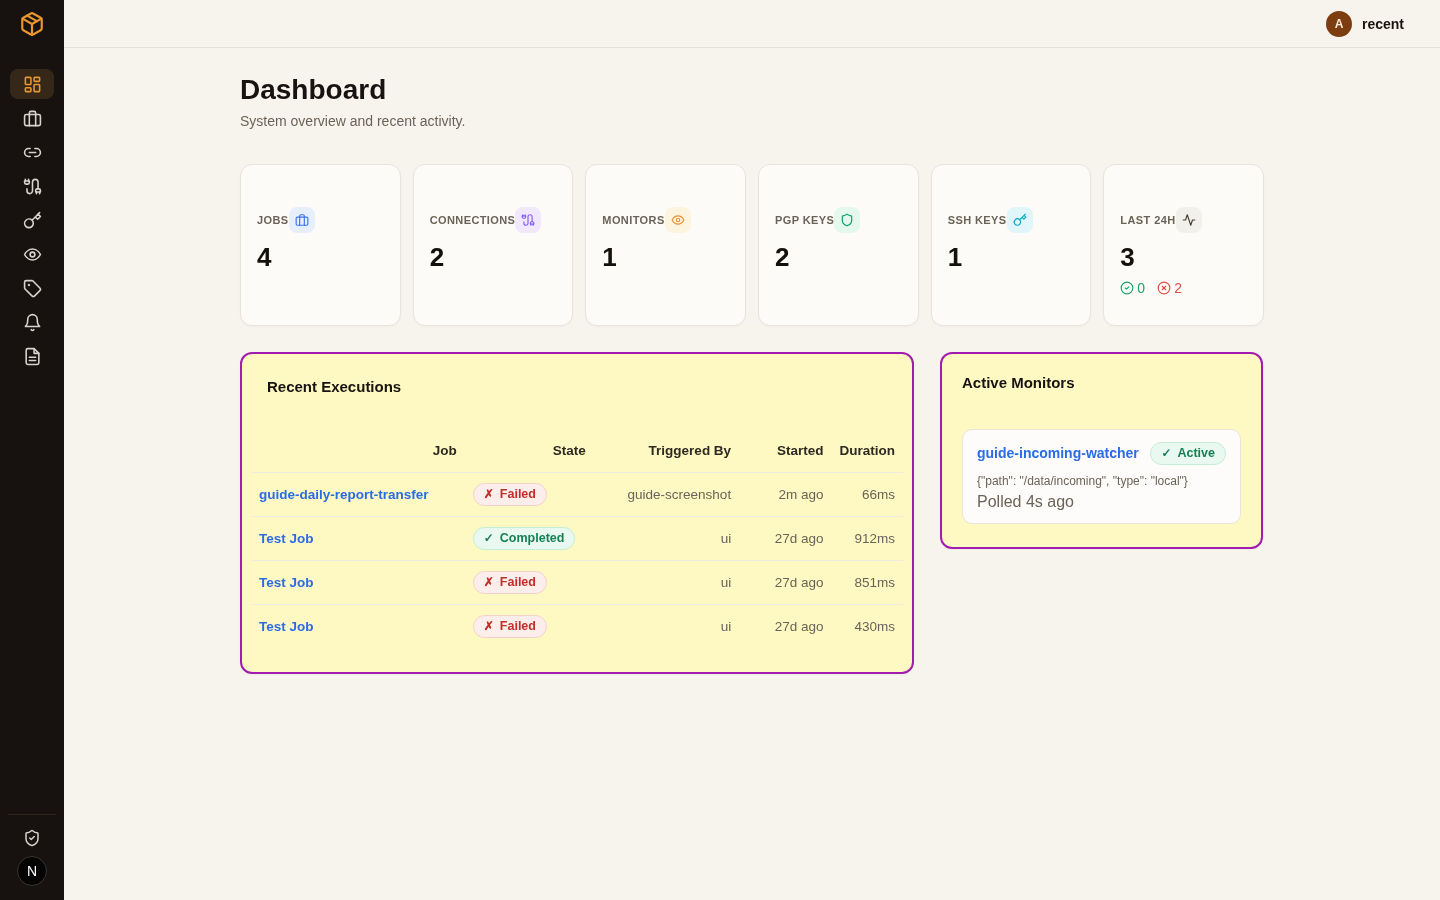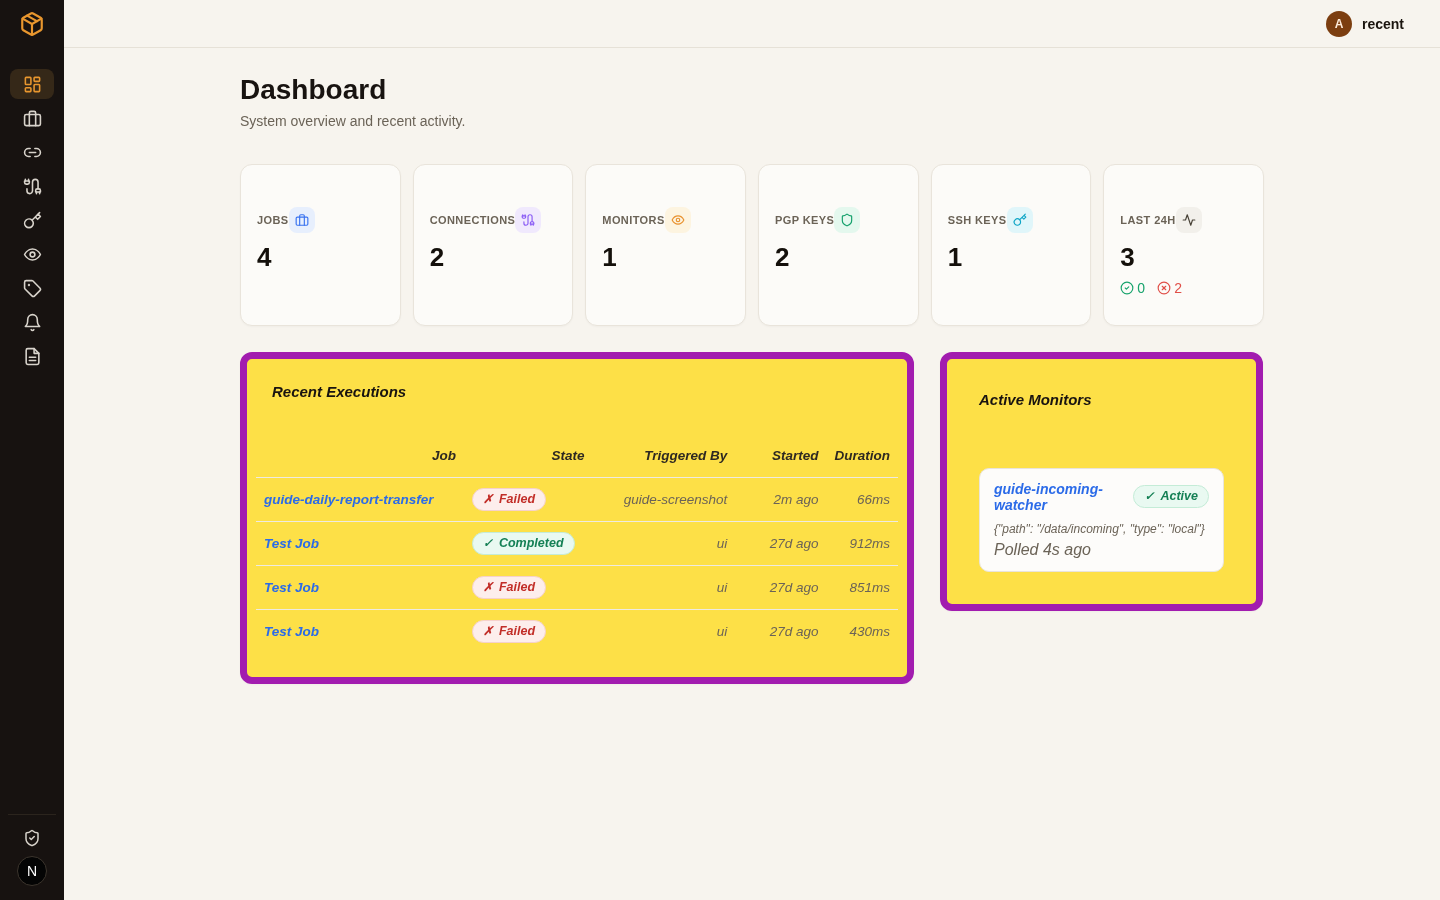--- a/index.html
+++ b/index.html
@@ -83,23 +83,22 @@
   .ic-last24  { background: #f2f0eb; color: #474136; }
   .stat-value { margin-top: 9px; font-size: 26px; font-weight: 700; color: #14100b; }
   .stat-sub { display: flex; gap: 12px; margin-top: 7px; font-size: 14px; align-items: center; }
   .sub-item { display: inline-flex; align-items: center; gap: 3px; }
   .sub-ok   { color: #17a36c; }
   .sub-fail { color: #e04f48; }
 
   
   .bottom-row { display: flex; gap: 26px; margin-top: 26px; align-items: flex-start; }
   .card {
-    background: #fde047; border: 7px solid #a21caf; border-radius: 12px;
+    background: #fef9c3; border: 2px solid #a21caf; border-radius: 12px;
     box-shadow: 0 1px 2px rgba(40,30,10,0.03);
-    font-style: italic;
   }
   .exec-card { width: 674px; min-height: 311px; padding: 24px 9px; }
   .card-title { font-size: 15px; font-weight: 700; color: #181310; margin: 0 16px; }
 
   table.exec-table { width: 100%; border-collapse: collapse; margin-top: 40px; }
   .exec-table th {
     text-align: right; font-size: 13.5px; font-weight: 700; color: #2e2921;
     padding: 8px 8px 14px 8px;
   }
   .exec-table th.col-duration { text-align: right; }
@@ -116,23 +115,23 @@
   .badge {
     display: inline-flex; align-items: center; gap: 6px;
     padding: 3px 10px 4px 10px; border-radius: 999px;
     font-size: 12.5px; font-weight: 600; white-space: nowrap;
   }
   .badge-failed    { background: #fdeeec; border: 1px solid #f6d1cb; color: #c22e28; }
   .badge-completed { background: #e9f9f1; border: 1px solid #c4ecd7; color: #158055; }
   .badge-failed .badge-ic::before    { content: "\2717"; font-size: 12px; }
   .badge-completed .badge-ic::before { content: "\2713"; font-size: 12px; }
 
-  .monitors-card { width: 323px; min-height: 197px; padding: 32px; }
+  .monitors-card { width: 323px; min-height: 197px; padding: 20px; }
   .monitor-item {
-    margin-top: 60px; border: 1px solid #e9e4db; border-radius: 10px;
+    margin-top: 38px; border: 1px solid #e9e4db; border-radius: 10px;
     padding: 12px 14px; background: #fdfcfa;
   }
   .monitor-head { display: flex; justify-content: space-between; align-items: center; }
   .monitor-name { font-size: 14px; font-weight: 600; color: #2b6be8; cursor: pointer; }
   .monitor-config { margin-top: 9px; font-size: 12px; color: #6b6357; }
   .monitor-polled { margin-top: 5px; font-size: 16px; color: #6b6357; }
 </style>
 </head>
 <body>
 

